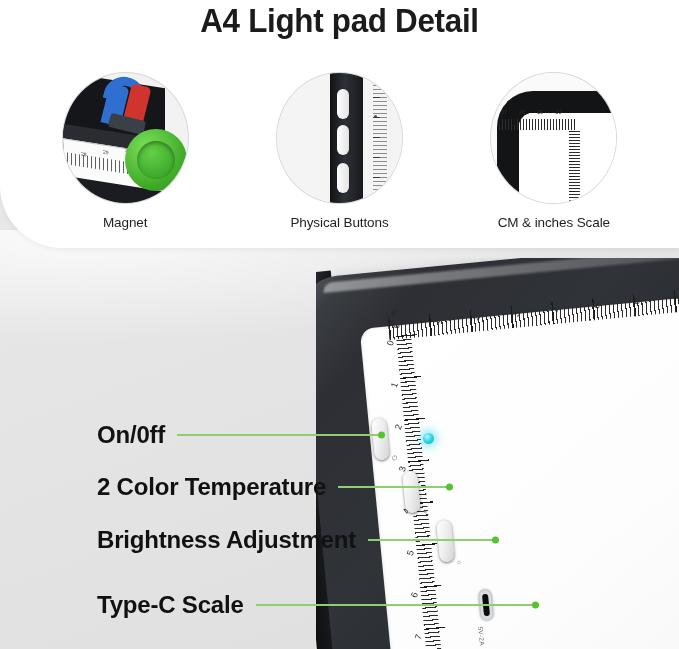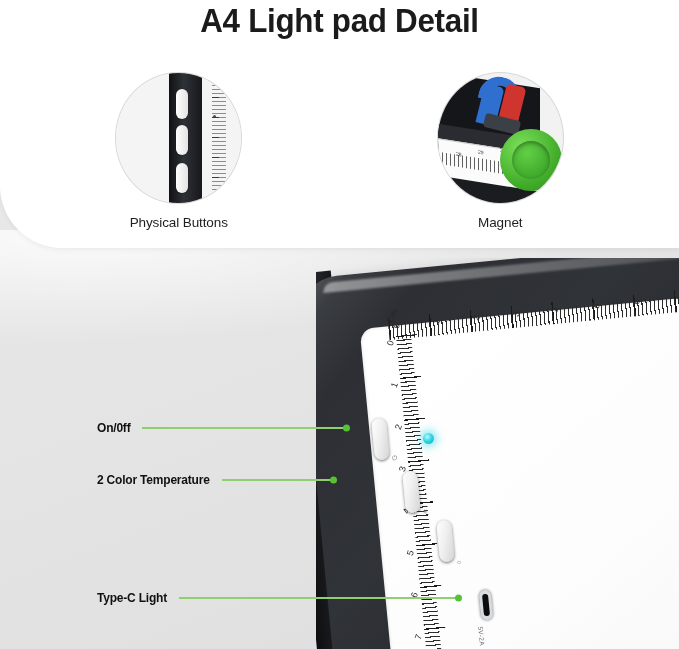--- a/index.html
+++ b/index.html
@@ -217,21 +217,21 @@
   .usbc-in{
     position:absolute;left:167px;top:336px;width:6px;height:22px;border-radius:4px;
     background:#0b0c0d;transform:rotate(-5.5deg);
   }
   .usbc-lbl{position:absolute;left:168px;top:368px;font-size:6.5px;color:#6f7278;
     transform:rotate(84deg);transform-origin:left top;letter-spacing:.4px;}
 
   
   .callout{position:absolute;display:flex;align-items:center;}
   .co-text{
-    font-size:12px;font-weight:bold;color:#111111;white-space:nowrap;
+    font-size:24px;font-weight:bold;color:#111111;white-space:nowrap;
     letter-spacing:-.2px;
   }
   .co-line{height:1.6px;background:#8fcf72;margin-left:12px;position:relative;}
   .co-dot{
     position:absolute;right:-3px;top:50%;transform:translateY(-50%);
     width:7px;height:7px;border-radius:50%;background:#55c234;
   }
 </style>
 </head>
 <body>
@@ -239,34 +239,20 @@
 <div id="stage">
 
   <div class="bg-base"></div>
   <div class="bg-sheen"></div>
 
   <div class="top-card"></div>
 
   <div class="title">A4 Light pad Detail</div>
 
   <div class="features">
-
-    <div class="feature">
-      <div class="circle">
-        <div class="c2-white"></div>
-        <div class="c2-bar"></div>
-        <div class="c2-btn" style="top:16px;"></div>
-        <div class="c2-btn" style="top:52px;"></div>
-        <div class="c2-btn" style="top:90px;"></div>
-        <div class="c2-dot"></div>
-        <div class="c2-ruler"></div>
-        <div class="c2-ruler2"></div>
-      </div>
-      <div class="flabel">Physical Buttons</div>
-    </div>
 
     <div class="feature">
       <div class="circle">
         <div class="c1-dark"></div>
         <div class="c1-dark2"></div>
         <div class="c1-panel"></div>
         <div class="c1-bottom"></div>
         <div class="c1-tick"></div>
         <div class="c1-num" style="left:18px;top:78px;">28</div>
         <div class="c1-num" style="left:40px;top:76px;">29</div>
@@ -274,21 +260,51 @@
         <div class="c1-mag-arc"></div>
         <div class="c1-mag-blue"></div>
         <div class="c1-mag-red"></div>
         <div class="c1-mag-grey"></div>
         <div class="c1-green-out"></div>
         <div class="c1-green-in"></div>
       </div>
       <div class="flabel">Magnet</div>
     </div>
 
-
+    <div class="feature">
+      <div class="circle">
+        <div class="c2-white"></div>
+        <div class="c2-bar"></div>
+        <div class="c2-btn" style="top:16px;"></div>
+        <div class="c2-btn" style="top:52px;"></div>
+        <div class="c2-btn" style="top:90px;"></div>
+        <div class="c2-dot"></div>
+        <div class="c2-ruler"></div>
+        <div class="c2-ruler2"></div>
+      </div>
+      <div class="flabel">Physical Buttons</div>
+    </div>
+
+
+    <div class="feature">
+      <div class="circle">
+        <div class="c4-white"></div>
+        <div class="c4-frame"></div>
+        <div class="c4-frame2"></div>
+        <div class="c4-hruler"></div>
+        <div class="c4-hruler2"></div>
+        <div class="c4-vruler"></div>
+        <div class="c4-vruler2"></div>
+        <div class="c4-n" style="left:10px;">27</div>
+        <div class="c4-n" style="left:28px;">28</div>
+        <div class="c4-n" style="left:46px;">29</div>
+        <div class="c4-n" style="left:64px;">30</div>
+      </div>
+      <div class="flabel">CM &amp; inches Scale</div>
+    </div>
 
   </div>
 
   <div class="device">
     <div class="panel-clip">
       <div class="dev-side"></div>
       <div class="dev-body"></div>
       <div class="dev-hi"></div>
       <div class="dev-panel"></div>
 
@@ -339,21 +355,27 @@
     </span>
   </div>
 
   <div class="callout" style="left:97px;top:473px;">
     <span class="co-text">2 Color Temperature</span>
     <span class="co-line" style="width:112px;">
       <span class="co-dot"></span>
     </span>
   </div>
 
+  <div class="callout" style="left:97px;top:526px;">
+    <span class="co-text">Brightness Adjustment</span>
+    <span class="co-line" style="width:128px;">
+      <span class="co-dot"></span>
+    </span>
+  </div>
 
   <div class="callout" style="left:97px;top:591px;">
-    <span class="co-text">Type-C Light</span>
+    <span class="co-text">Type-C Scale</span>
     <span class="co-line" style="width:280px;">
       <span class="co-dot"></span>
     </span>
   </div>
 
 </div>
 
 </body></html>

